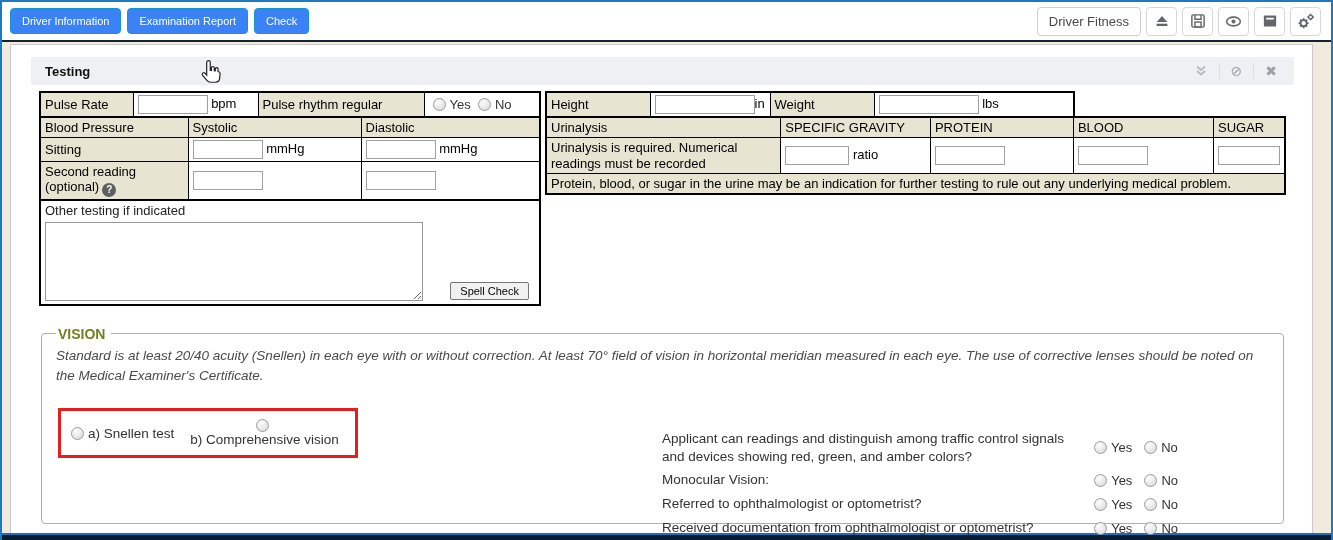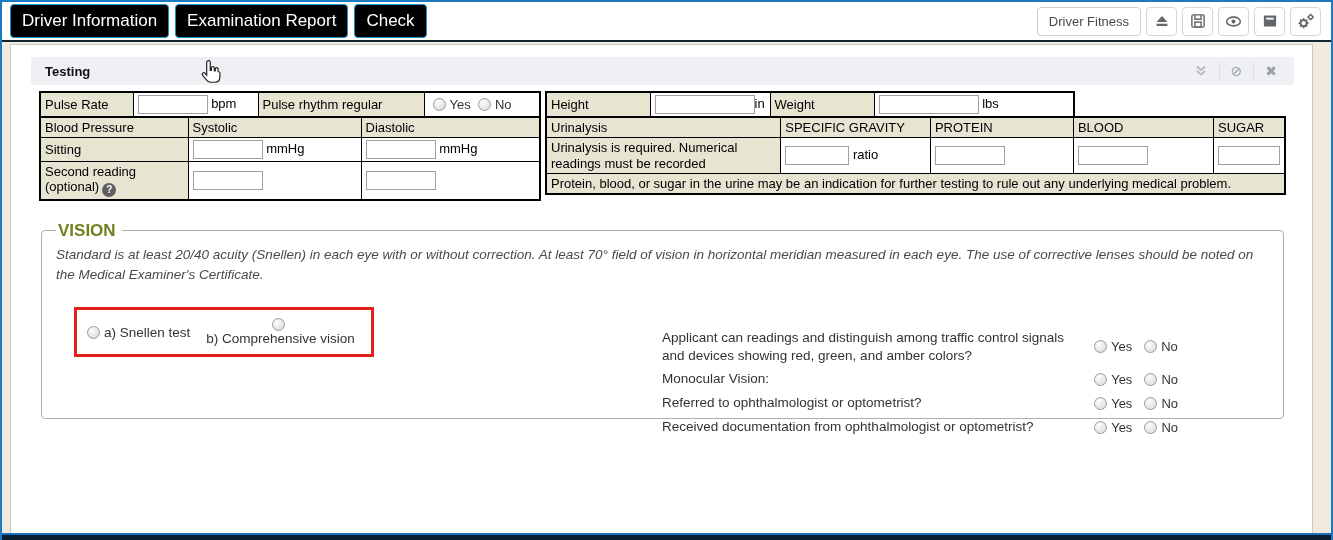--- a/index.html
+++ b/index.html
@@ -5,21 +5,21 @@
   * { box-sizing: border-box; margin: 0; padding: 0; }
   html,body { width:1333px; height:540px; }
   body { font-family: "Liberation Sans", sans-serif; background:#fff; }
 
   .window { position:relative; width:1333px; height:540px;
     border-left:2px solid #1c7ac2; border-right:2px solid #1c7ac2; border-top:2px solid #1c7ac2;
     display:flex; flex-direction:column; overflow:hidden; background:#fff; }
 
   
   .toolbar { height:38px; background:#fff; display:flex; align-items:center; padding:0 10px 0 8px; flex:none; }
-  .nav-btn { background:#000000; border:1px solid #1495cb; color:#fff; font-size:17px;
+  .nav-btn { background:#3b82f6; border:1px solid #1495cb; color:#fff; font-size:11px;
     padding:6px 11px; border-radius:4px; margin-right:6px; cursor:pointer; font-family:inherit; }
   .toolbar-right { margin-left:auto; display:flex; align-items:flex-end; gap:5px; }
   .white-btn { background:#fff; border:1px solid #cfcfcf; color:#4a4a4a; font-size:13px;
     padding:6px 11px; border-radius:4px; cursor:pointer; font-family:inherit; }
   .icon-btn { background:#fff; border:1px solid #d7d7d7; border-radius:4px; width:31px; height:29px;
     display:flex; align-items:center; justify-content:center; cursor:pointer; color:#63676b; }
   .toolbar-divider { height:2px; background:#132330; flex:none; }
 
   
   .page-bg { flex:1; background:#f0ebdc; padding:2px 18px 0 8px; display:flex; min-height:0; }
@@ -57,23 +57,23 @@
 
   .other-box { border:2px solid #000; height:107px; position:relative; padding:2px 4px; font-size:13px; color:#222; }
   .other-box textarea { position:absolute; left:4px; top:21px; width:378px; height:79px;
     border:1px solid #999; resize:both; font-family:inherit; font-size:13px; }
   .spell-btn { position:absolute; right:10px; bottom:4px; font-size:11px; font-family:inherit;
     padding:2px 9px; background:#f1f1f1; border:1px solid #777; border-radius:2px; cursor:pointer; color:#000; }
 
   
   fieldset.vision { margin:20px 2px 0 2px; border:1px solid #aeaeae; border-radius:4px;
     padding:2px 14px 10px 14px; height:198px; position:relative; }
-  fieldset.vision legend { color:#71801f; font-weight:bold; font-size:17px; padding:0 6px 0 2px; }
+  fieldset.vision legend { color:#71801f; font-weight:bold; font-size:14px; padding:0 6px 0 2px; }
   .standard { font-style:italic; color:#4a4a4a; font-size:13.5px; line-height:1.55; margin-top:2px; max-width:1230px; }
-  .red-box { display:inline-flex; align-items:center; gap:6px; margin:21px 0 0 18px;
+  .red-box { display:inline-flex; align-items:center; gap:6px; margin:21px 0 0 2px;
     border:3px solid #e3201b; padding:8px 16px 8px 10px; font-size:13.5px; color:#333; }
   .red-box .opt { display:inline-flex; align-items:center; margin-right:10px; }
   .red-box .opt:last-child { margin-right:0;flex-direction:column; }
   .questions { position:absolute; left:620px; top:88px; width:516px; }
   .q-row { display:flex; align-items:center; margin-bottom:3px; }
   .q-label { flex:1; font-size:13.5px; color:#333; line-height:1.35; padding-right:14px; }
   .q-radios { display:flex; align-items:center; gap:12px; white-space:nowrap; }
   .q-radios .opt { display:inline-flex; align-items:center; }
 
   
@@ -206,20 +206,25 @@
                 <td><input type="text" class="tin" style="width: 70px;"> <span>mmHg</span></td>
               </tr>
               <tr>
                 <td class="lbl" style="height:34px"><span>Second reading (optional)</span><span class="help-badge">?</span></td>
                 <td><input type="text" class="tin" style="width: 70px;"></td>
                 <td><input type="text" class="tin" style="width: 70px;"></td>
               </tr>
             </tbody>
               </table>
 
+            <div class="other-box">
+              <span>Other testing if indicated</span>
+              <textarea style=""></textarea>
+              <button class="spell-btn">Spell Check</button>
+            </div>
           </div>
 
           <div class="col-right">
             <table class="ftable" style="width:530px">
               <tbody>
                   <tr>
                 <td class="lbl" style="width:104px">Height</td>
                 <td style="width:120px"><input type="text" class="tin" style="width: 100px;"><span>in</span></td>
                 <td class="lbl" style="width:104px">Weight</td>
                 <td><input type="text" class="tin" style="width: 100px;"> <span>lbs</span></td>

